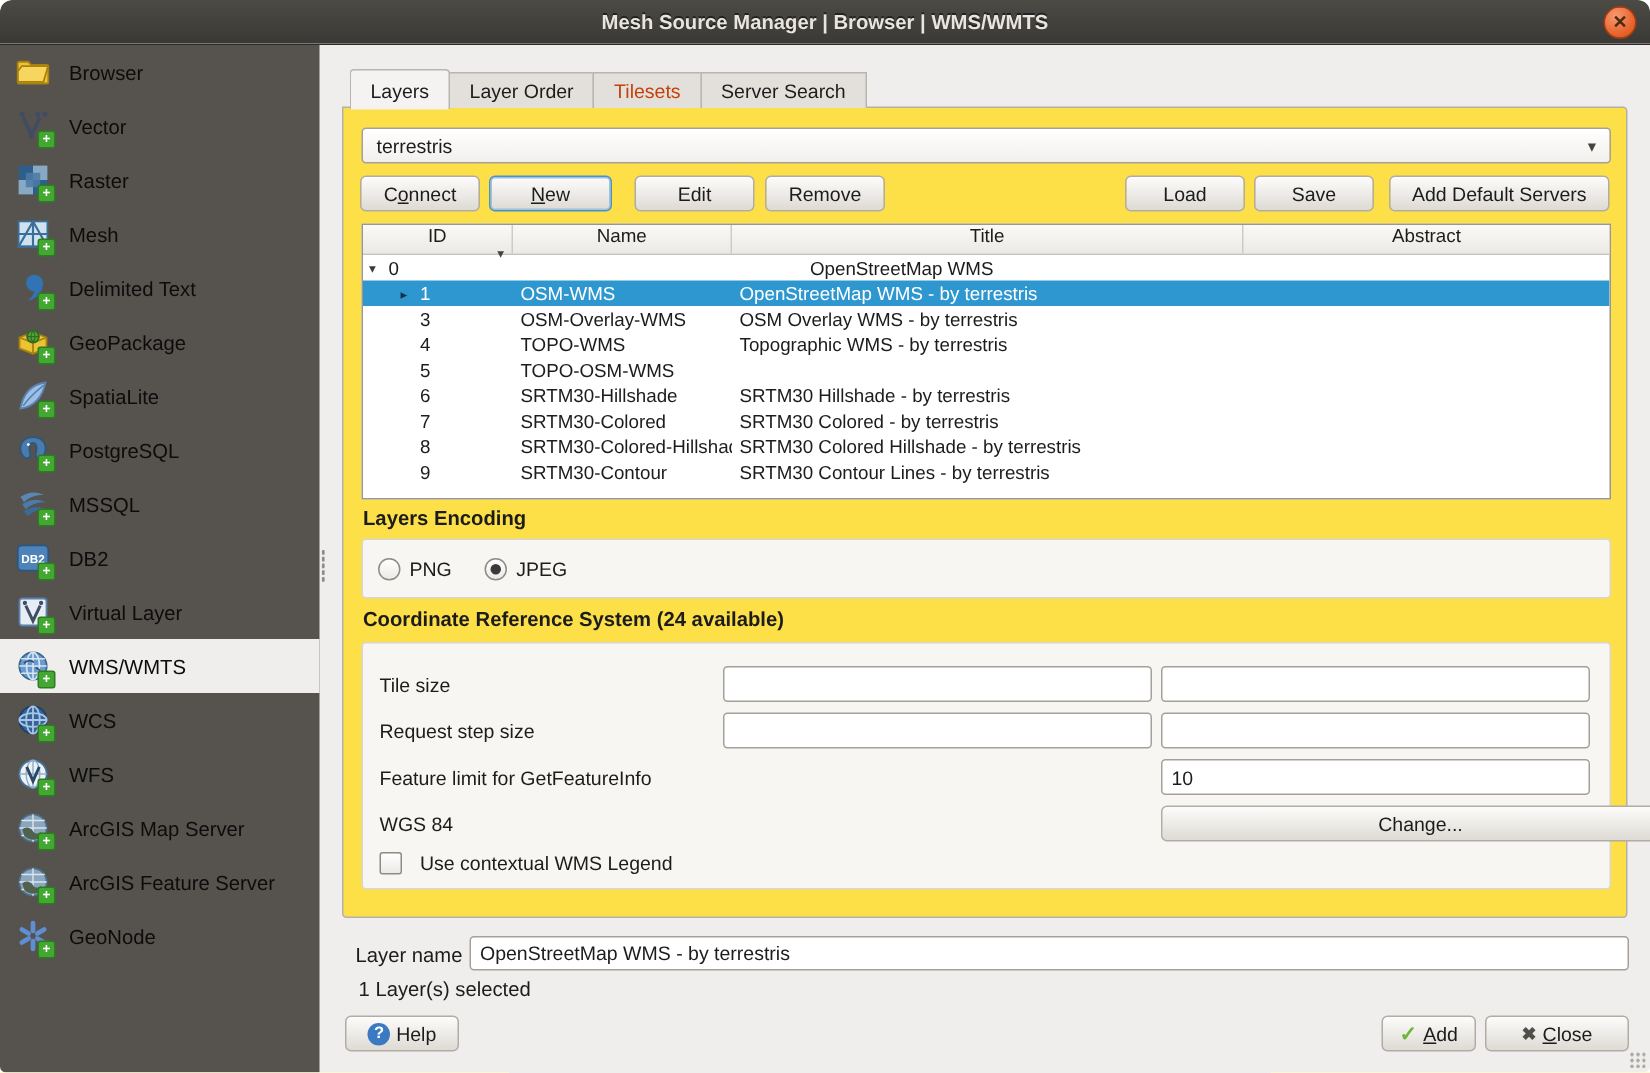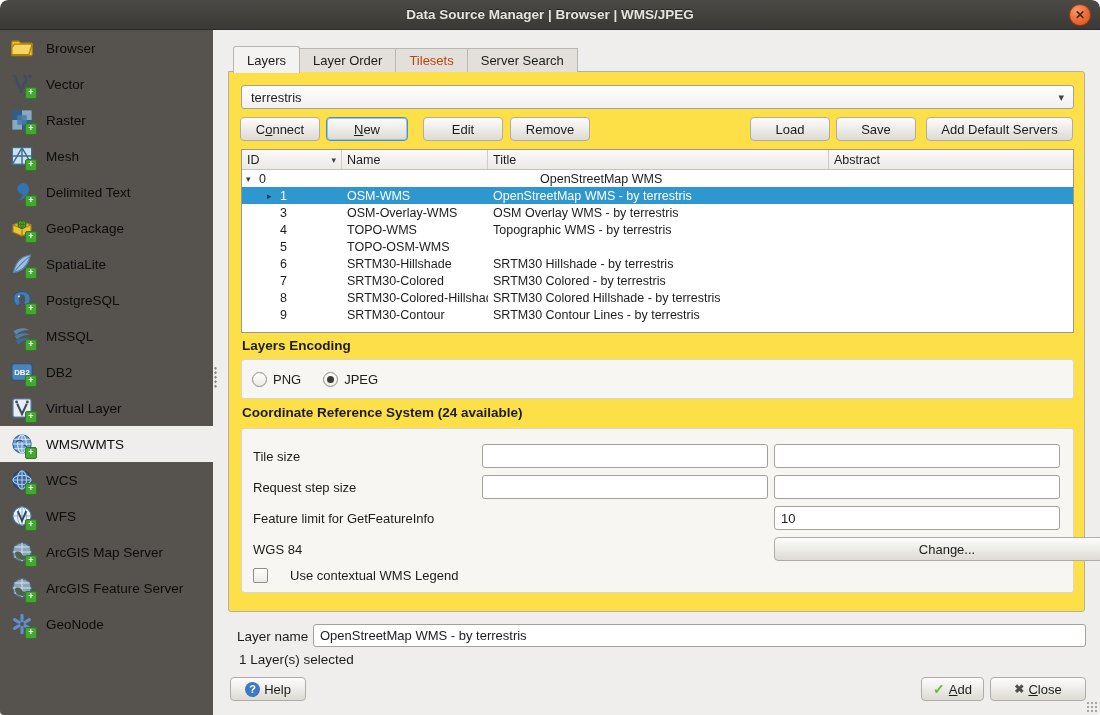--- a/index.html
+++ b/index.html
@@ -39,21 +39,21 @@
   .combo-arrow{margin-left:auto;color:#45433f;font-size:11px;}
   .btn{display:flex;align-items:center;justify-content:center;gap:4px;
        background:linear-gradient(#fdfcfb,#eceae6 55%,#dedad4);border:1px solid #b1aca5;border-radius:4px;
        font-size:13px;color:#1c1c1c;box-sizing:border-box;cursor:pointer;white-space:nowrap;}
   .btn.focusd{border-color:#4a90c9;box-shadow:0 0 0 1px #9cc3e2 inset;}
   .rowbtn{position:absolute;top:45px;height:24px;}
   
   .table{position:absolute;left:12px;top:77px;width:833px;height:184px;background:#fff;
          border:1px solid #9b968f;box-sizing:border-box;font-size:12.5px;overflow:hidden;}
   .thead{display:flex;height:19px;background:linear-gradient(#faf9f7,#eceae6);border-bottom:1px solid #c6c2bc;}
-  .th{display:flex;align-items:center;padding:0 5px;box-sizing:border-box;border-right:1px solid #cfccc6;}
+  .th{display:flex;align-items:center;padding:0 5px;box-sizing:border-box;border-right:1px solid #cfccc6;flex-direction:column;}
   .th:last-child{border-right:none;flex:1;}
   .sort{margin-left:auto;font-size:9px;color:#45433f;}
   .tr{display:flex;height:17px;align-items:center;cursor:pointer;}
   .tr.sel{background:#2e97cf;color:#fff;}
   .td{box-sizing:border-box;padding:0 5px;white-space:nowrap;overflow:hidden;}
   .td.idc{display:flex;align-items:center;padding:0 2px;}
   .exp{font-size:9px;width:13px;flex:0 0 13px;color:#3a3a3a;text-align:left;}
   .tr.sel .exp{color:#10354a;}
   .exp.none{visibility:hidden;}
   
@@ -62,41 +62,41 @@
   .enc-frame{top:287px;height:40px;display:flex;align-items:center;padding-left:10px;gap:22px;}
   .radio-opt{display:flex;align-items:center;gap:6px;font-size:13px;cursor:pointer;}
   .radio{width:15px;height:15px;border-radius:50%;border:1px solid #8f8b85;background:linear-gradient(#fff,#eceae6);
          box-sizing:border-box;display:inline-flex;align-items:center;justify-content:center;}
   .radio.on::after{content:"";width:7px;height:7px;border-radius:50%;background:#3a3a3a;}
   .crs-frame{top:356px;height:165px;}
   .crs-lab{position:absolute;left:11px;height:24px;display:flex;align-items:center;font-size:13px;}
   .inp{position:absolute;height:24px;border:1px solid #a5a19a;border-radius:3px;background:#fff;
        box-sizing:border-box;padding:0 6px;font:13px "Liberation Sans",sans-serif;color:#1c1c1c;outline:none;}
   .chk{width:15px;height:15px;border:1px solid #8f8b85;background:linear-gradient(#fff,#eceae6);border-radius:2px;box-sizing:border-box;}
-  .chkrow{position:absolute;left:11px;top:139px;display:flex;align-items:center;gap:22px;font-size:13px;cursor:pointer;}
+  .chkrow{position:absolute;left:11px;top:139px;display:flex;align-items:center;gap:12px;font-size:13px;cursor:pointer;}
   
   .ln-label{position:absolute;left:237px;top:629px;font-size:13.5px;}
   .ln-input{position:absolute;left:313px;top:624px;width:773px;height:23px;}
   .status{position:absolute;left:239px;top:652px;font-size:13.5px;}
   .fbtn{position:absolute;top:677px;height:24px;font-size:13px;}
   .help-ico{width:15px;height:15px;border-radius:50%;background:#3b79c3;color:#fff;font-size:11px;font-weight:bold;
             display:inline-flex;align-items:center;justify-content:center;}
   .check-ico{color:#6fb53a;font-weight:bold;font-size:14px;}
   .xclose-ico{color:#514f4a;font-weight:bold;font-size:12px;}
   u{text-decoration:underline;}
   .grip{position:absolute;right:3px;bottom:3px;width:11px;height:11px;
         background-image:radial-gradient(#a9a5a0 1px,transparent 1.2px);background-size:4px 4px;cursor:nwse-resize;}
 </style>
 </head>
 <body>
 
 <div class="window">
 
   <div class="titlebar">
-    <span class="title">Data Source Manager | Browser | WMS/JPEG</span>
+    <span class="title">Mesh Source Manager | Browser | WMS/WMTS</span>
     <span class="closebtn">
         <span class="x">✕</span>
       </span>
   </div>
 
   <div class="sidebar" id="sidebar">
       <div class="side-item">
         <span class="si">
           <svg viewBox="0 0 20 20">
             <path d="M1.5 15.5V5.2c0-.5.4-.9.9-.9h4.9l1.7 1.7h8.6c.5 0 .9.4.9.9v8.6c0 .5-.4.9-.9.9H2.4c-.5 0-.9-.4-.9-.9z" fill="#f0c233" stroke="#a8820e"></path>

